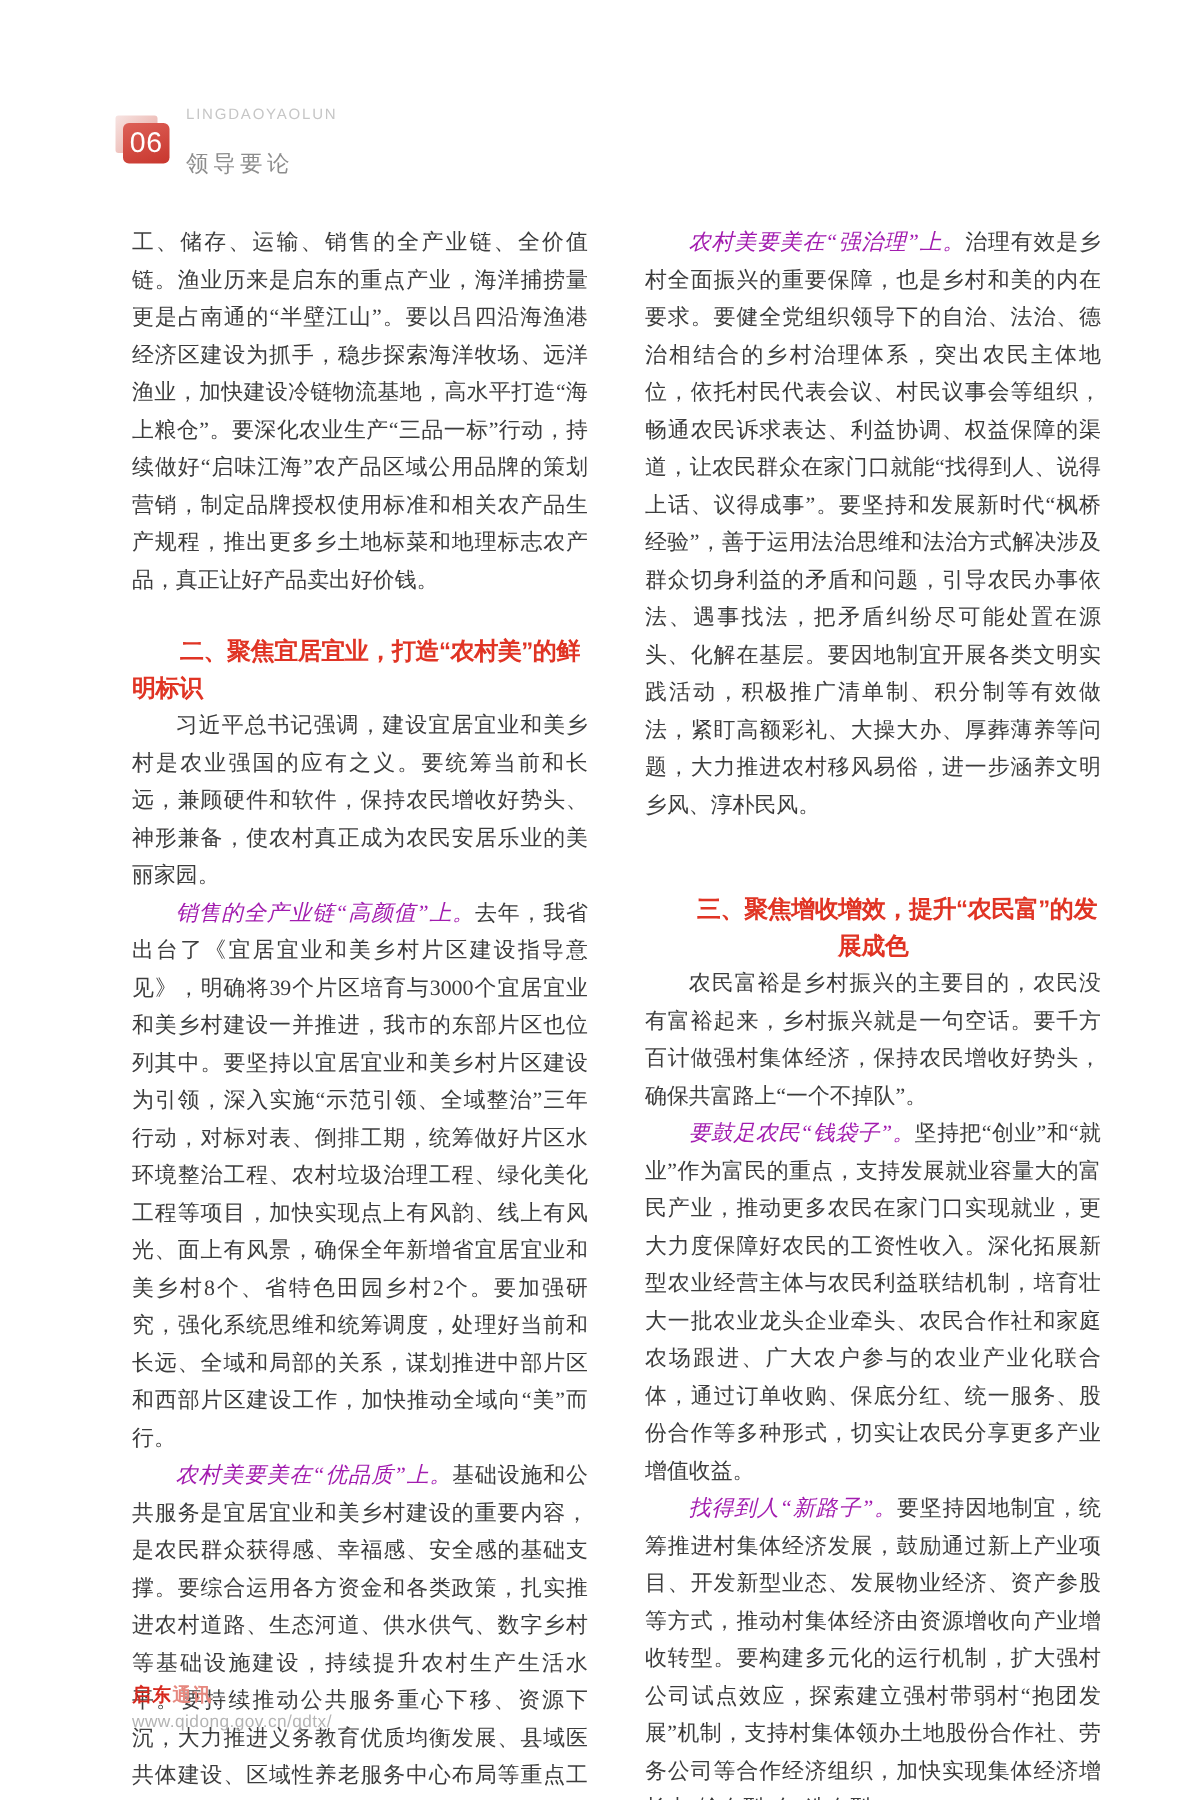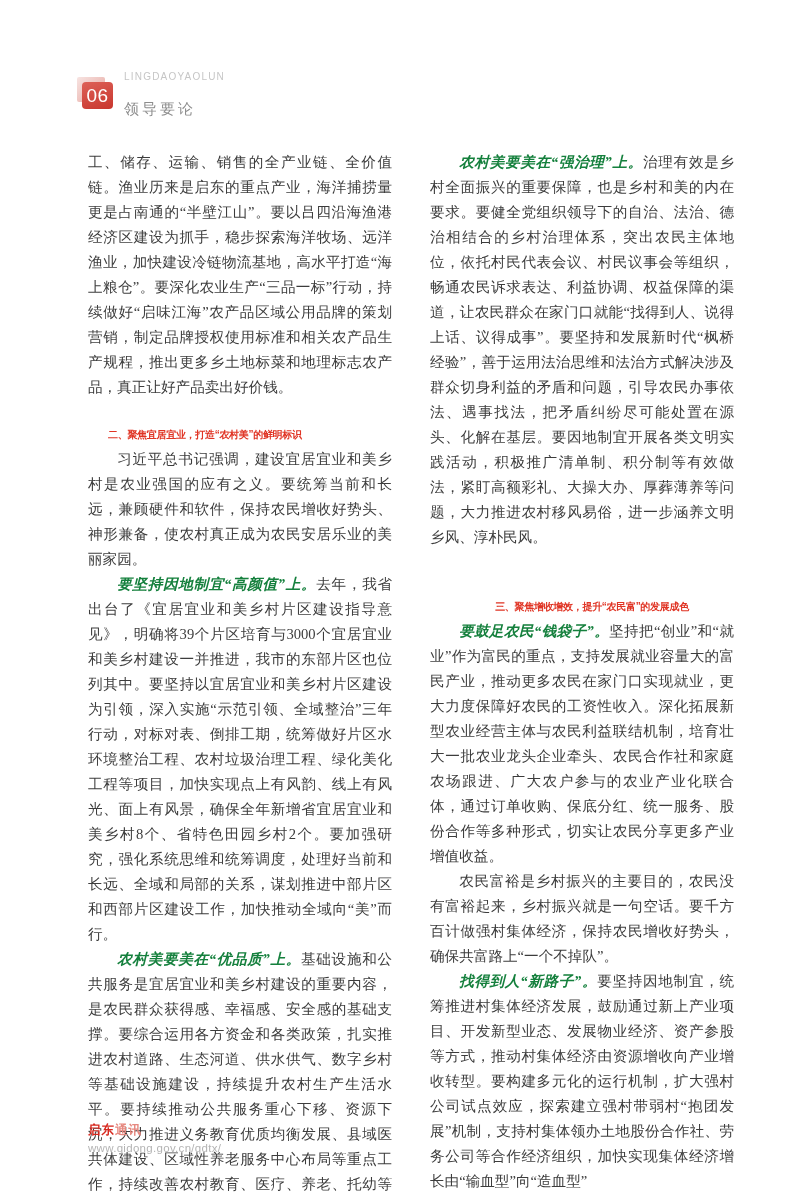--- a/index.html
+++ b/index.html
@@ -85,32 +85,32 @@
     font-size: 14.6px;
     line-height: 25px;
     color: #3c3c3c;
     text-align: justify;
     text-indent: 2em;
     font-family: "Liberation Serif", "DejaVu Serif", serif;
   }
   p.body.no-indent { text-indent: 0; }
   p.heading {
     margin: 22px 0 0 0;
-    font-size: 10px;
+    font-size: 16px;
     line-height: 25px;
     font-weight: bold;
     color: #e03424;
     text-indent: 2em;
     letter-spacing: -0.3px;
     font-family: "Liberation Sans", "DejaVu Sans", sans-serif;
   }
   #col-right p.heading { margin-top: 44px; text-align: center; }
   .lead {
-    color: #15803d;
-    font-weight: bold;
+    color: #a21caf;
+    font-weight: normal;
     font-style: italic;
   }
 
   
   .page-footer {
     position: absolute;
     left: 88px;
     top: 1122px;
   }
   .brand {
@@ -141,28 +141,28 @@
       <div class="pinyin">LINGDAOYAOLUN</div>
       <div class="cn">领导要论</div>
     </div>
   </header>
 
   <main class="columns">
     <section class="col" id="col-left">
         <p class="body no-indent">工、储存、运输、销售的全产业链、全价值链。渔业历来是启东的重点产业，海洋捕捞量更是占南通的“半壁江山”。要以吕四沿海渔港经济区建设为抓手，稳步探索海洋牧场、远洋渔业，加快建设冷链物流基地，高水平打造“海上粮仓”。要深化农业生产“三品一标”行动，持续做好“启味江海”农产品区域公用品牌的策划营销，制定品牌授权使用标准和相关农产品生产规程，推出更多乡土地标菜和地理标志农产品，真正让好产品卖出好价钱。</p>
         <p class="heading">二、聚焦宜居宜业，打造“农村美”的鲜明标识</p>
         <p class="body">习近平总书记强调，建设宜居宜业和美乡村是农业强国的应有之义。要统筹当前和长远，兼顾硬件和软件，保持农民增收好势头、神形兼备，使农村真正成为农民安居乐业的美丽家园。</p>
-        <p class="body"><span class="lead">要坚持因地制宜“高颜值”上。</span>去年，我省出台了《宜居宜业和美乡村片区建设指导意见》，明确将39个片区培育与3000个宜居宜业和美乡村建设一并推进，我市的东部片区也位列其中。要坚持以宜居宜业和美乡村片区建设为引领，深入实施“示范引领、全域整治”三年行动，对标对表、倒排工期，统筹做好片区水环境整治工程、农村垃圾治理工程、绿化美化工程等项目，加快实现点上有风韵、线上有风光、面上有风景，确保全年新增省宜居宜业和美乡村8个、省特色田园乡村2个。要加强研究，强化系统思维和统筹调度，处理好当前和长远、全域和局部的关系，谋划推进中部片区和西部片区建设工作，加快推动全域向“美”而行。</p>
+        <p class="body"><span class="lead">销售的全产业链“高颜值”上。</span>去年，我省出台了《宜居宜业和美乡村片区建设指导意见》，明确将39个片区培育与3000个宜居宜业和美乡村建设一并推进，我市的东部片区也位列其中。要坚持以宜居宜业和美乡村片区建设为引领，深入实施“示范引领、全域整治”三年行动，对标对表、倒排工期，统筹做好片区水环境整治工程、农村垃圾治理工程、绿化美化工程等项目，加快实现点上有风韵、线上有风光、面上有风景，确保全年新增省宜居宜业和美乡村8个、省特色田园乡村2个。要加强研究，强化系统思维和统筹调度，处理好当前和长远、全域和局部的关系，谋划推进中部片区和西部片区建设工作，加快推动全域向“美”而行。</p>
         <p class="body"><span class="lead">农村美要美在“优品质”上。</span>基础设施和公共服务是宜居宜业和美乡村建设的重要内容，是农民群众获得感、幸福感、安全感的基础支撑。要综合运用各方资金和各类政策，扎实推进农村道路、生态河道、供水供气、数字乡村等基础设施建设，持续提升农村生产生活水平。要持续推动公共服务重心下移、资源下沉，大力推进义务教育优质均衡发展、县域医共体建设、区域性养老服务中心布局等重点工作，持续改善农村教育、医疗、养老、托幼等水平。</p>
       </section>
     <section class="col" id="col-right">
         <p class="body"><span class="lead">农村美要美在“强治理”上。</span>治理有效是乡村全面振兴的重要保障，也是乡村和美的内在要求。要健全党组织领导下的自治、法治、德治相结合的乡村治理体系，突出农民主体地位，依托村民代表会议、村民议事会等组织，畅通农民诉求表达、利益协调、权益保障的渠道，让农民群众在家门口就能“找得到人、说得上话、议得成事”。要坚持和发展新时代“枫桥经验”，善于运用法治思维和法治方式解决涉及群众切身利益的矛盾和问题，引导农民办事依法、遇事找法，把矛盾纠纷尽可能处置在源头、化解在基层。要因地制宜开展各类文明实践活动，积极推广清单制、积分制等有效做法，紧盯高额彩礼、大操大办、厚葬薄养等问题，大力推进农村移风易俗，进一步涵养文明乡风、淳朴民风。</p>
         <p class="heading">三、聚焦增收增效，提升“农民富”的发展成色</p>
+        <p class="body">农民富裕是乡村振兴的主要目的，农民没有富裕起来，乡村振兴就是一句空话。要千方百计做强村集体经济，保持农民增收好势头，确保共富路上“一个不掉队”。</p>
         <p class="body"><span class="lead">要鼓足农民“钱袋子”。</span>坚持把“创业”和“就业”作为富民的重点，支持发展就业容量大的富民产业，推动更多农民在家门口实现就业，更大力度保障好农民的工资性收入。深化拓展新型农业经营主体与农民利益联结机制，培育壮大一批农业龙头企业牵头、农民合作社和家庭农场跟进、广大农户参与的农业产业化联合体，通过订单收购、保底分红、统一服务、股份合作等多种形式，切实让农民分享更多产业增值收益。</p>
-        <p class="body">农民富裕是乡村振兴的主要目的，农民没有富裕起来，乡村振兴就是一句空话。要千方百计做强村集体经济，保持农民增收好势头，确保共富路上“一个不掉队”。</p>
         <p class="body"><span class="lead">找得到人“新路子”。</span>要坚持因地制宜，统筹推进村集体经济发展，鼓励通过新上产业项目、开发新型业态、发展物业经济、资产参股等方式，推动村集体经济由资源增收向产业增收转型。要构建多元化的运行机制，扩大强村公司试点效应，探索建立强村带弱村“抱团发展”机制，支持村集体领办土地股份合作社、劳务公司等合作经济组织，加快实现集体经济增长由“输血型”向“造血型”</p>
       </section>
   </main>
 
   <footer class="page-footer">
     <div class="brand">
       <span class="b1">启东</span><span class="b2">通讯</span>
     </div>
     <div class="url">www.qidong.gov.cn/qdtx/</div>
   </footer>

